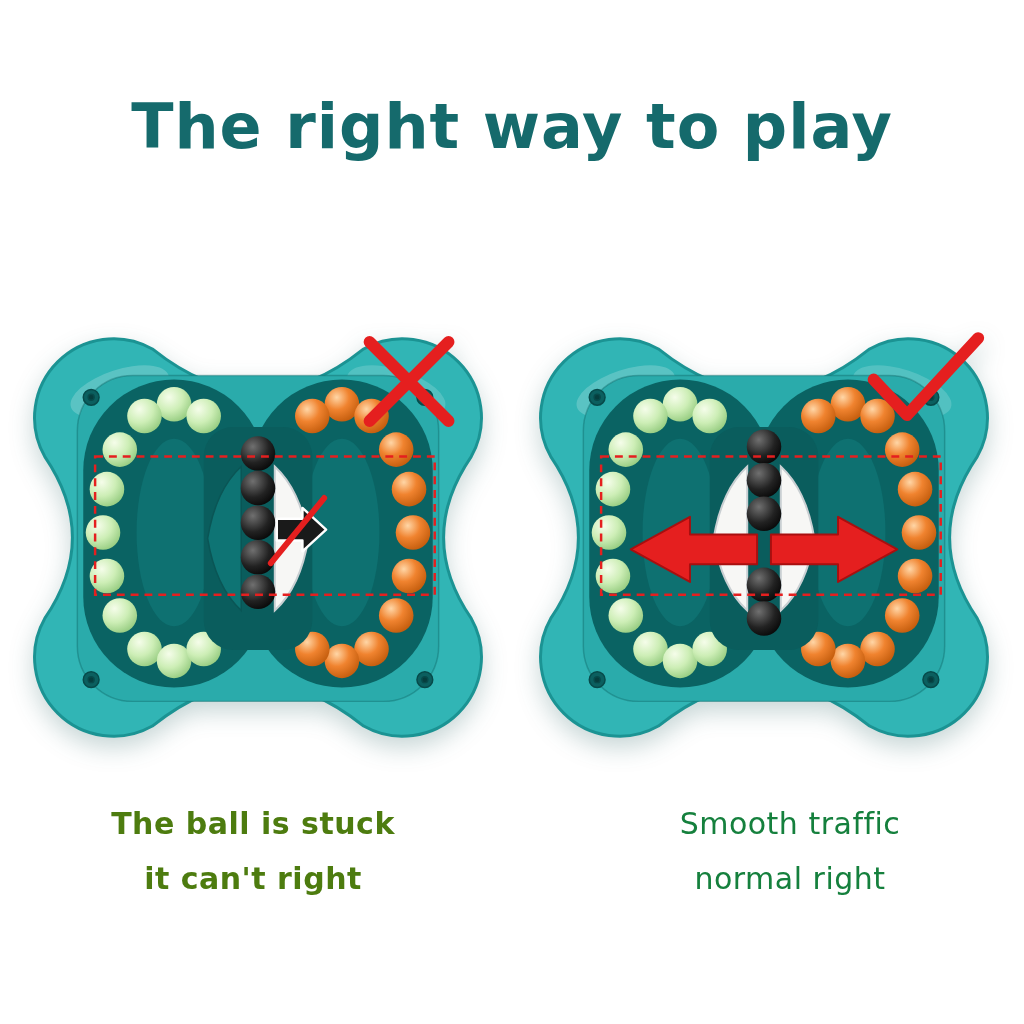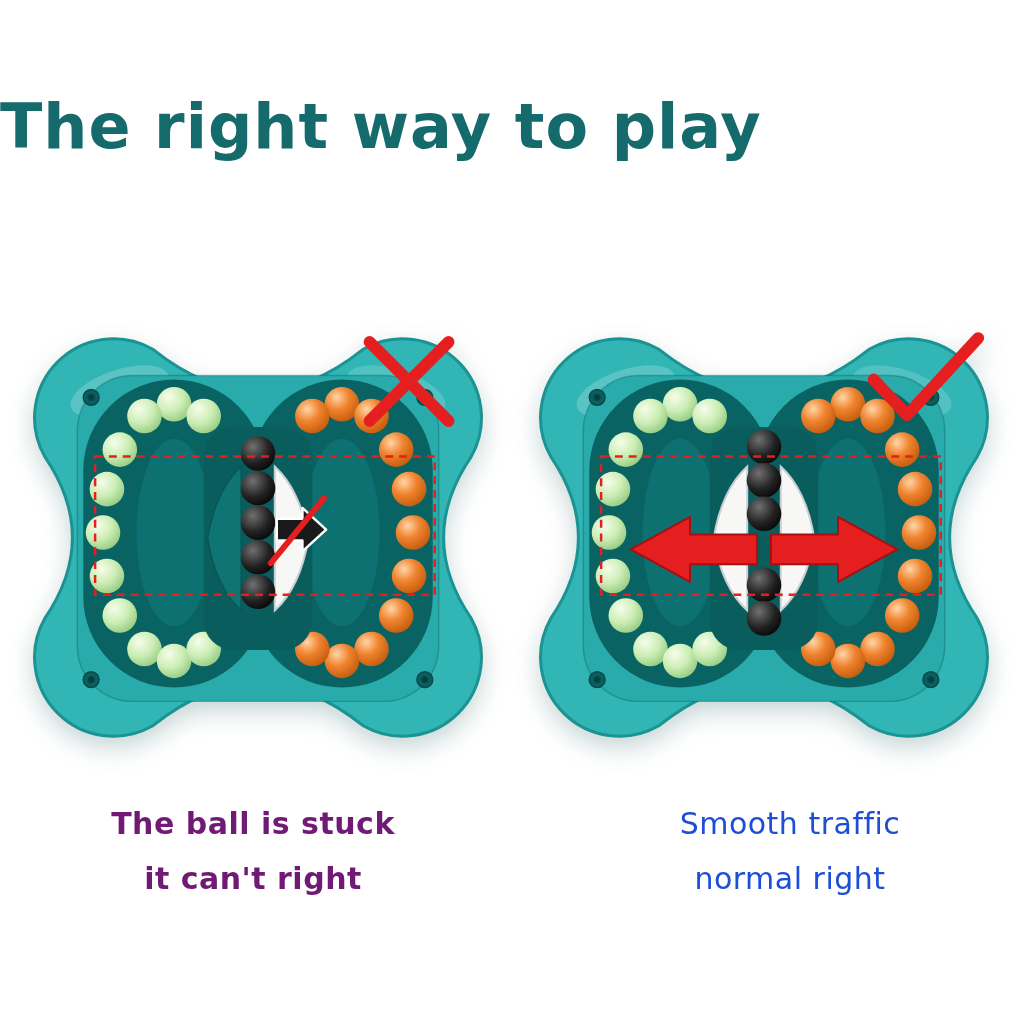--- a/index.html
+++ b/index.html
@@ -3,21 +3,21 @@
 <meta charset="utf-8">
 <style>
   html,body{margin:0;padding:0;}
   body{
     width:1024px;height:1024px;position:relative;overflow:hidden;
     background:#ffffff;
     font-family:"DejaVu Sans", sans-serif;
   }
   .title{
     position:absolute;top:90px;left:0;width:1024px;
-    text-align:left;font-size:62px;font-weight:800;letter-spacing:1px;
+    text-align:center;font-size:62px;font-weight:800;letter-spacing:1px;
   }
   .toy{position:absolute;top:330px;margin:0;}
   .toy svg{filter:drop-shadow(0 10px 12px rgba(0,70,70,.22));}
   .toy-left{left:26px;}
   .toy-right{left:532px;}
   .caption{
     position:absolute;top:796px;text-align:center;
     font-size:30px;font-weight:600;line-height:55px;letter-spacing:.5px;
   }
   .caption-left{left:53px;width:400px;}
@@ -192,21 +192,21 @@
   </g>
   <g stroke="#a80f0f" stroke-width="2" stroke-linejoin="round" fill="#e51f1f">
     <path d="M 228 207 L 160 207 L 160 189 L 100 222 L 160 255 L 160 237 L 228 237 Z"></path>
     <path d="M 242 207 L 310 207 L 310 189 L 370 222 L 310 255 L 310 237 L 242 237 Z"></path>
   </g>
   <rect x="70" y="128" width="344" height="140" fill="none" stroke-width="2.5" stroke-dasharray="8 6" stroke="#e51f1f"></rect>
   <polyline points="346,50 380,86 452,8" fill="none" stroke-width="12" stroke-linecap="round" stroke-linejoin="round" stroke="#e51f1f"></polyline>
 </svg>
 </figure>
 
-<div class="caption caption-left" style="color: #701a75;">
+<div class="caption caption-left" style="color: #4d7c0f;">
   <div>The ball is stuck</div>
   <div>it can't right</div>
 </div>
 
-<div class="caption caption-right" style="color: #1d4ed8;">
+<div class="caption caption-right" style="color: #15803d;">
   <div>Smooth traffic</div>
   <div>normal right</div>
 </div>
 
 </body></html>

